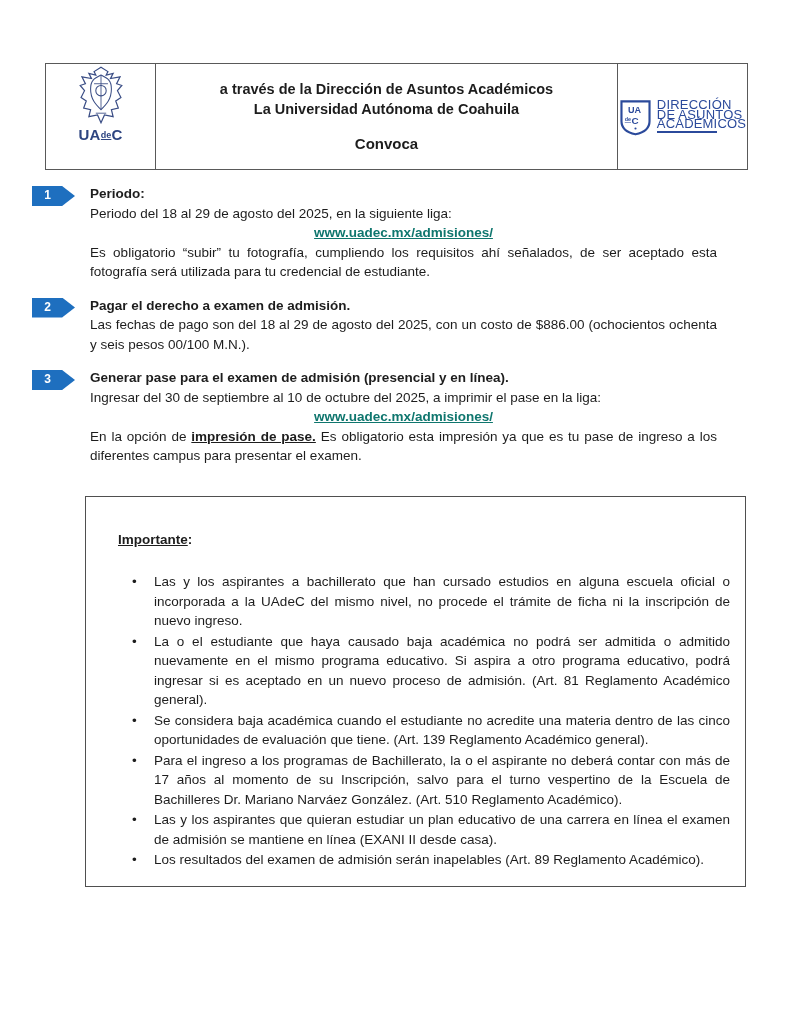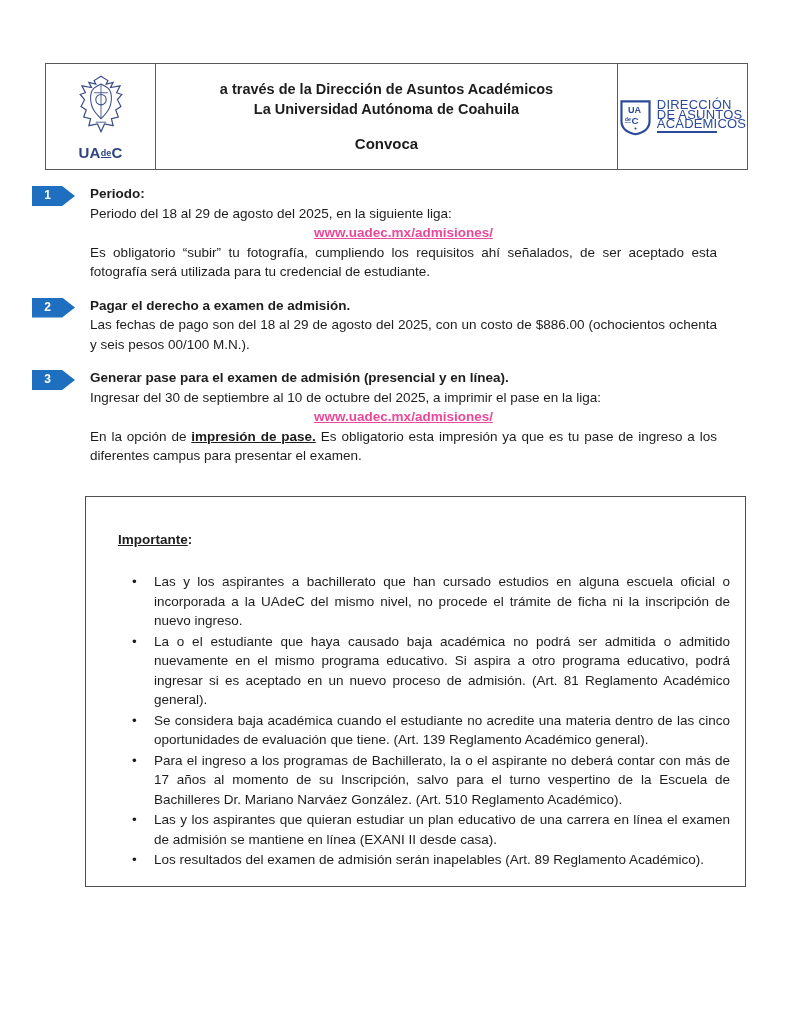--- a/index.html
+++ b/index.html
@@ -9,21 +9,21 @@
     font-size:13.5px;line-height:19.5px;overflow:hidden;
   }
   
   .hdr{
     position:absolute;left:45px;top:63px;width:703px;height:107px;
     display:flex;border:1.5px solid #595959;box-sizing:border-box;background:#fff;
   }
   .hdr-cell{box-sizing:border-box;}
   .hdr-left{
     width:110px;border-right:1.5px solid #595959;
-    display:flex;flex-direction:column;align-items:center;justify-content:center;gap:11px;
+    display:flex;flex-direction:column;align-items:center;justify-content:flex-start;gap:2px;
   }
   .crest{width:52px;height:62px;}
   .wordmark{color:#2d4480;font-weight:bold;font-size:15px;letter-spacing:.4px;line-height:14px;}
   .wm-de{font-size:9px;text-decoration:underline;vertical-align:2px;letter-spacing:0;}
   .hdr-mid{flex:1;display:flex;flex-direction:column;align-items:center;justify-content:center;gap:15px;}
   .hdr-title{font-weight:bold;font-size:14.5px;line-height:20px;text-align:center;}
   .hdr-convoca{font-weight:bold;font-size:15px;}
   .hdr-right{
     width:130px;border-left:1.5px solid #595959;
     display:flex;align-items:center;justify-content:center;gap:5px;
@@ -40,21 +40,21 @@
   .badge{
     position:absolute;left:-58px;top:2px;width:43px;height:20px;
     background:#1e6fbf;color:#fff;font-weight:bold;font-size:12px;
     clip-path:polygon(0 0,70% 0,100% 50%,70% 100%,0 100%);
     display:flex;align-items:center;justify-content:center;padding-right:12px;box-sizing:border-box;
   }
   .step-title{margin:0;font-size:13.5px;line-height:19.5px;font-weight:bold;}
   .step p{margin:0;}
   .jst{text-align:justify;}
   .linkline{text-align:center;}
-  .link{color:#ec4899;font-weight:bold;text-decoration:underline;cursor:pointer;}
+  .link{color:#0f766e;font-weight:bold;text-decoration:underline;cursor:pointer;}
   
   .important{
     margin:30px 0 0 85px;width:661px;box-sizing:border-box;
     border:1.5px solid #4f4f4f;padding:17px 15px 15px 16px;background:#fff;
   }
   .imp-title{margin:16px;font-size:13.5px;font-weight:bold;line-height:19.5px;}
   .important ul{list-style:none;margin:23px 0 0 0;padding:0 0 0 30px;}
   .important li{position:relative;padding-left:22px;text-align:justify;margin:0 0 1px 0;}
   .important li::before{content:"\2022";position:absolute;left:0;top:0;color:#1d1d1d;}
   .important li.blue-dot::before{color:#2e74b5;}

